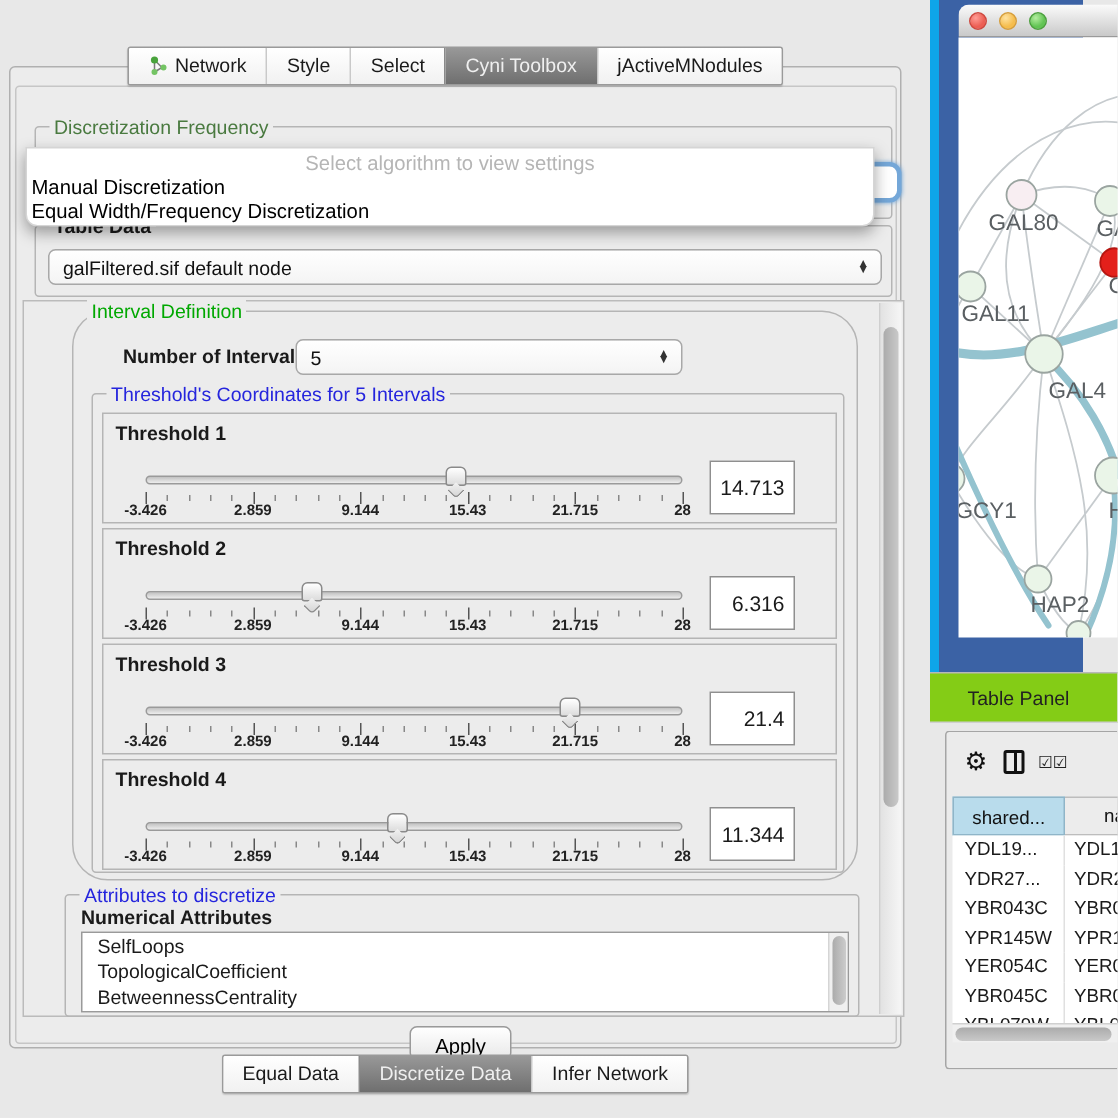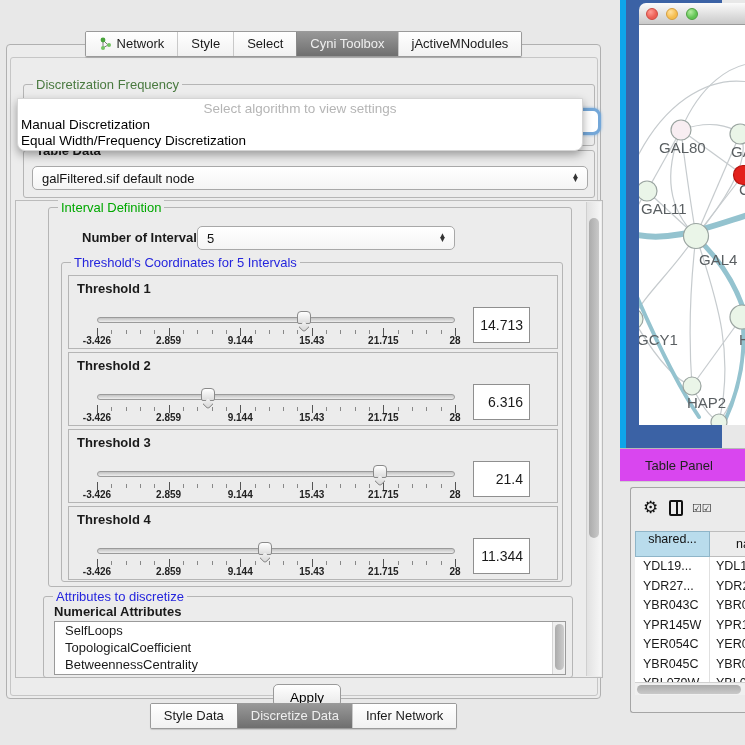--- a/index.html
+++ b/index.html
@@ -50,21 +50,21 @@
   .spinner { width:9px; margin-right:7px; display:flex; flex-direction:column; align-items:center; line-height:4px; color:#333; font-size:8px; }
   #combo-tabledata { left:8px; top:15px; width:556px; height:24px; }
 
   
   .scrollpane { position:absolute; left:4px; top:142px; width:588px; height:478px; border:1px solid #bbb; background:#ececec; }
   .v-scrollbar { position:absolute; right:1px; top:1px; width:15px; height:474px; background:linear-gradient(90deg,#e2e2e2,#f6f6f6); border-left:1px solid #cfcfcf; }
   .v-thumb { position:absolute; left:2px; width:10px; border-radius:5px; background:linear-gradient(90deg,#ababab,#c9c9c9); }
   #main-vthumb { top:16px; height:320px; }
 
   
-  #group-interval { left:32px; top:6px; width:524px; height:380px; background:#ececec; }
+  #group-interval { left:32px; top:6px; width:524px; height:380px; background:#ececec;border-radius:24px; }
   .noi-label { position:absolute; left:33px; top:22px; font-weight:bold; font-size:13px; }
   #combo-noi { left:148px; top:18px; width:258px; height:24px; }
   #group-thresholds { left:12px; top:54px; width:502px; height:320px; }
 
   .threshold-panel { position:absolute; left:6px; width:490px; height:74px; border:1px solid #b5b5b5; background:#ececec; }
   .th-label { position:absolute; left:8px; top:5px; font-weight:bold; font-size:13px; }
   .slider { position:absolute; left:28px; top:40px; width:358px; height:8px; }
   .slider .track { position:absolute; left:0; top:1px; width:100%; height:6px; background:linear-gradient(#c2c2c2,#ededed); border:1px solid #9a9a9a; border-radius:4px; }
   .slider .thumb { position:absolute; top:-5px; width:14px; height:13px; background:linear-gradient(#ffffff,#dcdcdc); border:1px solid #8a8a8a; border-radius:4px 4px 2px 2px; transform:translateX(-50%); z-index:2; }
   .slider .thumb::after { content:""; position:absolute; left:2px; top:11px; width:7px; height:7px; background:linear-gradient(135deg,#f2f2f2,#d5d5d5); border:1px solid #8a8a8a; border-top:none; border-left:none; transform:rotate(45deg); border-radius:0 0 3px 0; }
@@ -92,31 +92,31 @@
   #network-panel { position:absolute; left:620px; top:0; width:102px; height:448px; background:#3b62a5; border-left:6px solid #0ea5e9; }
   .net-window { position:absolute; left:13px; top:3px; width:112px; height:422px; }
   .net-titlebar { position:absolute; left:0; top:0; width:112px; height:22px; background:linear-gradient(#fbfbfb,#c9c9c9); border-radius:7px 0 0 0; border-bottom:1px solid #9a9a9a; }
   .tl { position:absolute; top:5px; width:12px; height:12px; border-radius:50%; }
   .tl-red { left:7px; background:radial-gradient(circle at 35% 30%, #ff9d95, #ec5f55 60%); border:1px solid #ce4940; }
   .tl-yellow { left:27px; background:radial-gradient(circle at 35% 30%, #ffe2a0, #f5bd4e 60%); border:1px solid #d69e3c; }
   .tl-green { left:47px; background:radial-gradient(circle at 35% 30%, #b4eda0, #62c454 60%); border:1px solid #4da03f; }
   .net-canvas { position:absolute; left:0; top:22px; width:112px; height:400px; background:#fff; overflow:hidden; }
   .net-canvas svg { display:block; }
 
-  #table-panel-bar { position:absolute; left:620px; top:448px; width:125px; height:34px; background:#d946ef; border-top:1px solid #b8b8b8; border-bottom:1px solid #cfcfcf; }
+  #table-panel-bar { position:absolute; left:620px; top:448px; width:125px; height:34px; background:#84cc16; border-top:1px solid #b8b8b8; border-bottom:1px solid #cfcfcf; }
   #table-panel-bar span { position:absolute; left:25px; top:9px; font-size:13px; color:#222; }
 
   #table-container { position:absolute; left:630px; top:487px; width:115px; height:226px; background:#ebebeb; border:1px solid #a5a5a5; border-radius:3px 0 0 3px; border-right:none; }
   .tbl-toolbar { position:absolute; left:0; top:0; width:100%; height:40px; }
   .gear-icon { position:absolute; left:12px; top:9px; font-size:17px; color:#111; }
   .col-icon { position:absolute; left:38px; top:12px; width:14px; height:16px; border:2px solid #111; border-radius:2px; }
   .col-icon::after { content:""; position:absolute; left:4.5px; top:0; width:2px; height:12px; background:#111; }
   .cb-icons { position:absolute; left:61px; top:14px; font-size:11px; letter-spacing:0px; color:#222; }
   .tbl-header { position:absolute; left:4px; top:43px; width:111px; height:26px; display:flex; }
-  .tbl-header .hc1 { width:75px; background:#b9dcec; border:1px solid #8fb5c8; font-size:12.5px; text-align:center; padding-top:0; color:#111; }
+  .tbl-header .hc1 { width:75px; background:#b9dcec; border:1px solid #8fb5c8; font-size:12.5px; text-align:center; padding-top:6px; color:#111; }
   .tbl-header .hc2 { width:36px; background:#ececec; border:1px solid #bdbdbd; border-left:none; font-size:12.5px; padding:5px 0 0 26px; color:#111; overflow:hidden; }
   .tbl-rows { position:absolute; left:4px; top:69px; width:111px; height:125px; background:#fff; overflow:hidden; }
   .tbl-row { display:flex; height:19.5px; }
   .tbl-row .c1 { width:75px; padding:2px 0 0 8px; font-size:12.5px; white-space:nowrap; overflow:hidden; border-right:1px solid #e0e0e0; }
   .tbl-row .c2 { flex:1; padding:2px 0 0 6px; font-size:12.5px; white-space:nowrap; overflow:hidden; }
   .h-scrollbar { position:absolute; left:4px; top:194px; width:111px; height:13px; background:#f0f0f0; border-top:1px solid #d0d0d0; }
   .h-thumb { position:absolute; left:2px; top:2px; width:104px; height:9px; border-radius:5px; background:linear-gradient(#ababab,#c9c9c9); }
 </style>
 </head>
 <body>
@@ -395,21 +395,21 @@
           </div>
       </div>
 
       <button class="apply-btn">Apply</button>
     </div>
   </div>
 
   <div class="bottom-tabs">
     <div class="seg">
       <div class="tab">
-          <span>Style Data</span>
+          <span>Equal Data</span>
         </div>
       <div class="tab selected">
           <span>Discretize Data</span>
         </div>
       <div class="tab">
           <span>Infer Network</span>
         </div>
     </div>
   </div>
 </div>

